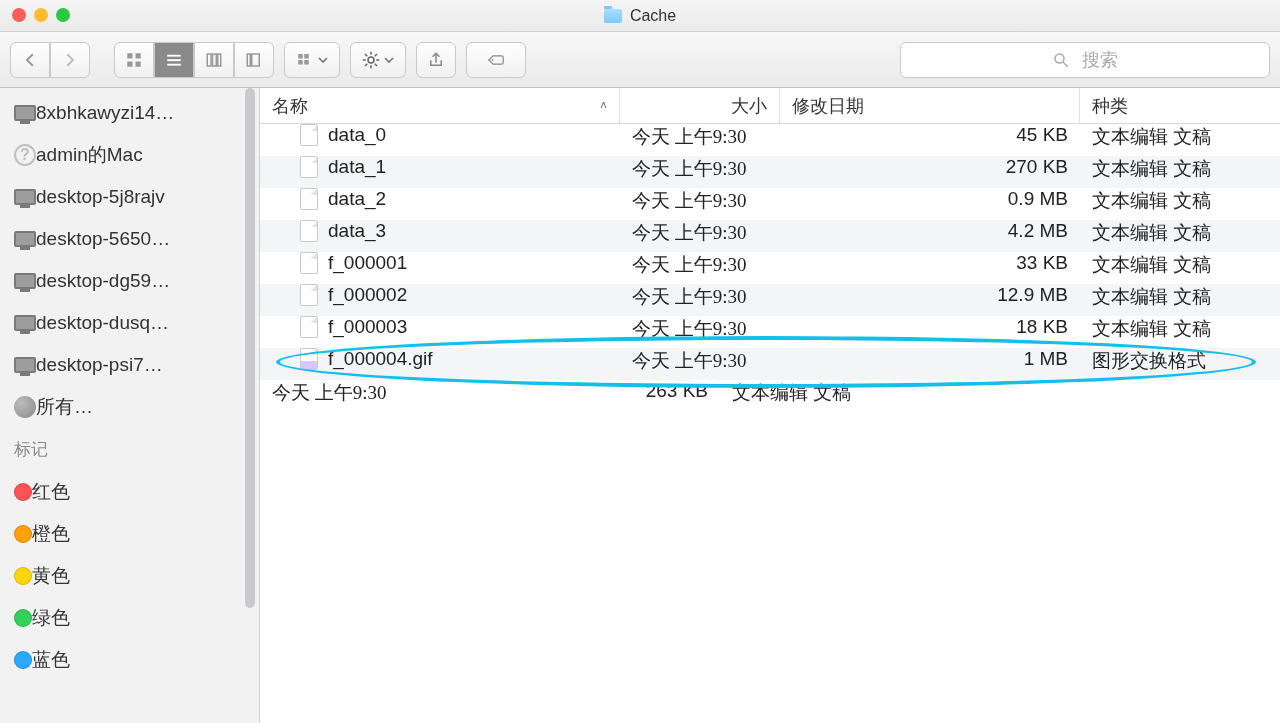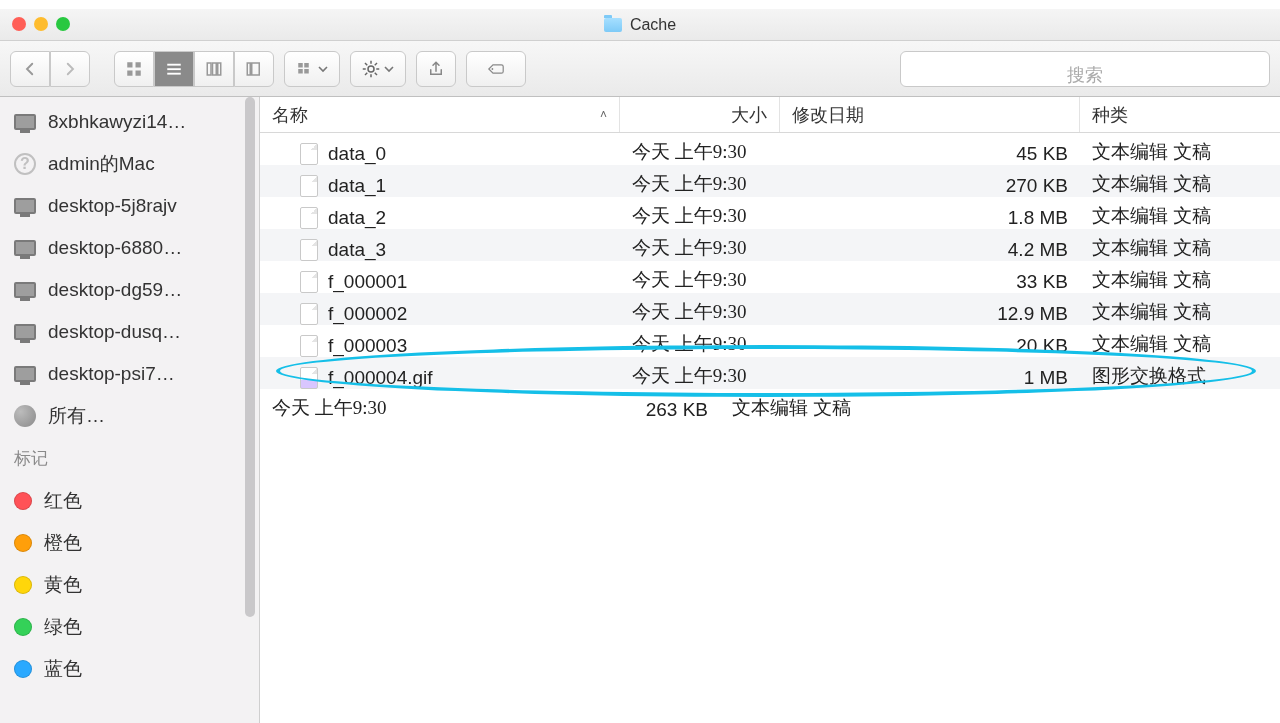--- a/index.html
+++ b/index.html
@@ -5,21 +5,20 @@
   * { box-sizing: border-box; margin: 0; padding: 0; }
   html, body { width: 1280px; height: 723px; font-family: -apple-system, "Helvetica Neue", Arial, sans-serif; background: #fff; overflow: hidden; }
   
   .titlebar {
     height: 32px;
     background: linear-gradient(#f5f5f5, #eaeaea);
     border-bottom: 1px solid #d0d0d0;
     display: flex;
     align-items: center;
     position: relative;
-    margin-top: 9px;
   }
   .traffic-lights { position: absolute; left: 12px; top: 8px; display: flex; gap: 8px; }
   .tl { width: 14px; height: 14px; border-radius: 50%; }
   .tl.red { background: #ff5f57; }
   .tl.yellow { background: #febc2e; }
   .tl.green { background: #28c840; }
   .title-center { margin: 0 auto; display: flex; align-items: center; gap: 8px; font-size: 16px; color: #333; }
   .folder-icon { width: 18px; height: 14px; background: linear-gradient(#a6dfff, #7ecaf7); border-radius: 2px; position: relative; }
   .folder-icon::before { content:""; position:absolute; top:-3px; left:0; width:8px; height:3px; background:#7ecaf7; border-radius:1px 1px 0 0; }
 
@@ -47,40 +46,40 @@
   .btn.single { border-radius: 6px; }
   .btn.active { background: #8a8a8a; color: #fff; }
   .icon-svg { width: 18px; height: 18px; }
   .spacer { flex: 0 0 4px; }
   .search {
     margin-left: auto;
     width: 370px; height: 36px;
     border: 1px solid #c9c9c9; border-radius: 6px;
     background: #fff;
     display: flex; align-items: center; justify-content: center;
-    color: #aaa; font-size: 18px; gap: 12px; flex-direction: column;
+    color: #aaa; font-size: 18px; gap: 12px;
   }
 
   
   .main { display: flex; height: calc(723px - 32px - 56px); }
 
   
   .sidebar {
     width: 260px;
     background: #f3f2f3;
     border-right: 1px solid #cfcfcf;
     overflow: hidden;
     position: relative;
   }
   .sidebar-inner { height: 100%; overflow: hidden; padding-right: 10px;}
   .sb-scroll-track { position:absolute; right:2px; top:0; width:14px; height:100%; }
   .sb-scroll-thumb { position:absolute; right:2px; top:0; width:10px; height:520px; background:#c9c8ca; border-radius:6px; }
   .sb-section { padding: 4px 0; }
   .sb-item {
-    display: flex; align-items: center; gap: 12px;
+    display: flex; align-items: center; 
     height: 42px;
     padding: 0 14px;
     font-size: 19px;
     color: #333;
     white-space: nowrap; overflow: hidden; text-overflow: ellipsis;
   }
   .sb-item .label { overflow: hidden; text-overflow: ellipsis; }
   .sb-monitor { width: 22px; height: 16px; border: 2px solid #7a7a7a; border-radius: 2px; background:#9e9e9e; position:relative; flex:0 0 22px;}
   .sb-monitor::after{content:"";position:absolute;left:50%;bottom:-5px;width:10px;height:3px;background:#7a7a7a;transform:translateX(-50%);}
   .sb-globe { width: 22px; height: 22px; border-radius: 50%; background: radial-gradient(circle at 30% 30%, #bcbcbc, #8a8a8a); flex: 0 0 22px; position:relative;}
@@ -96,21 +95,21 @@
     font-size: 18px; color: #333; align-items: center;
     background: #ffffff;
   }
   .col { padding: 0 12px; display:flex; align-items:center; border-right: 1px solid #e3e3e3; height:100%; }
   .col.name { width: 360px; justify-content: space-between; }
   .col.date { width: 300px; }
   .col.size { width: 160px; justify-content: flex-end; }
   .col.kind { flex:1; border-right: none; }
   .rows { flex:1; overflow: hidden; position: relative; }
   .row {
-    display: flex; height: 32px; align-items: flex-end;
+    display: flex; height: 32px; align-items: flex-start;
     font-size: 19px; color: #222;
   }
   .row:nth-child(odd){ background:#ffffff; }
   .row:nth-child(even){ background:#f4f5f7; }
   .cell { padding: 0 12px; overflow: hidden; white-space: nowrap; }
   .cell.name { width: 360px; display:flex; align-items:center; gap:10px; padding-left: 40px; }
   .cell.date { width: 300px; font-family: Liberation Serif, serif; }
   .cell.size { width: 160px; text-align: right; }
   .cell.kind { flex:1; }
   .file-icon { width: 18px; height: 22px; background:#fff; border:1px solid #c9c9c9; border-radius:2px; position:relative; flex:0 0 18px;}
@@ -253,21 +252,21 @@
           <div class="sb-item">
             <span class="sb-question">?</span>
             <span class="label">admin的Mac</span>
           </div>
           <div class="sb-item">
             <span class="sb-monitor"></span>
             <span class="label">desktop-5j8rajv</span>
           </div>
           <div class="sb-item">
             <span class="sb-monitor"></span>
-            <span class="label">desktop-6880…</span>
+            <span class="label">desktop-5650…</span>
           </div>
           <div class="sb-item">
             <span class="sb-monitor"></span>
             <span class="label">desktop-dg59…</span>
           </div>
           <div class="sb-item">
             <span class="sb-monitor"></span>
             <span class="label">desktop-dusq…</span>
           </div>
           <div class="sb-item">
@@ -342,21 +341,21 @@
           <div class="cell date">今天 上午9:30</div>
           <div class="cell size">270 KB</div>
           <div class="cell kind">文本编辑 文稿</div>
         </div>
         <div class="row">
           <div class="cell name">
             <span class="file-icon"></span>
             <span>data_2</span>
           </div>
           <div class="cell date">今天 上午9:30</div>
-          <div class="cell size">1.8 MB</div>
+          <div class="cell size">0.9 MB</div>
           <div class="cell kind">文本编辑 文稿</div>
         </div>
         <div class="row">
           <div class="cell name">
             <span class="file-icon"></span>
             <span>data_3</span>
           </div>
           <div class="cell date">今天 上午9:30</div>
           <div class="cell size">4.2 MB</div>
           <div class="cell kind">文本编辑 文稿</div>
@@ -378,21 +377,21 @@
           <div class="cell date">今天 上午9:30</div>
           <div class="cell size">12.9 MB</div>
           <div class="cell kind">文本编辑 文稿</div>
         </div>
         <div class="row">
           <div class="cell name">
             <span class="file-icon"></span>
             <span>f_000003</span>
           </div>
           <div class="cell date">今天 上午9:30</div>
-          <div class="cell size">20 KB</div>
+          <div class="cell size">18 KB</div>
           <div class="cell kind">文本编辑 文稿</div>
         </div>
         <div class="row">
           <div class="cell name">
             <span class="file-icon gif"></span>
             <span>f_000004.gif</span>
           </div>
           <div class="cell date">今天 上午9:30</div>
           <div class="cell size">1 MB</div>
           <div class="cell kind">图形交换格式</div>

